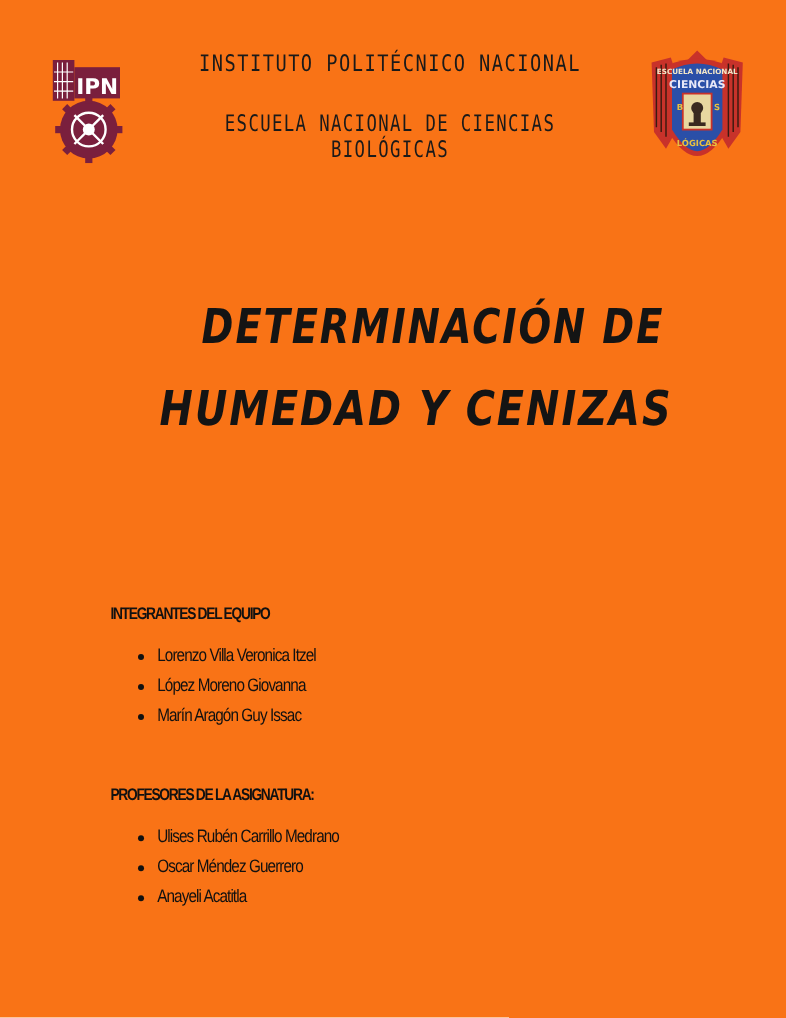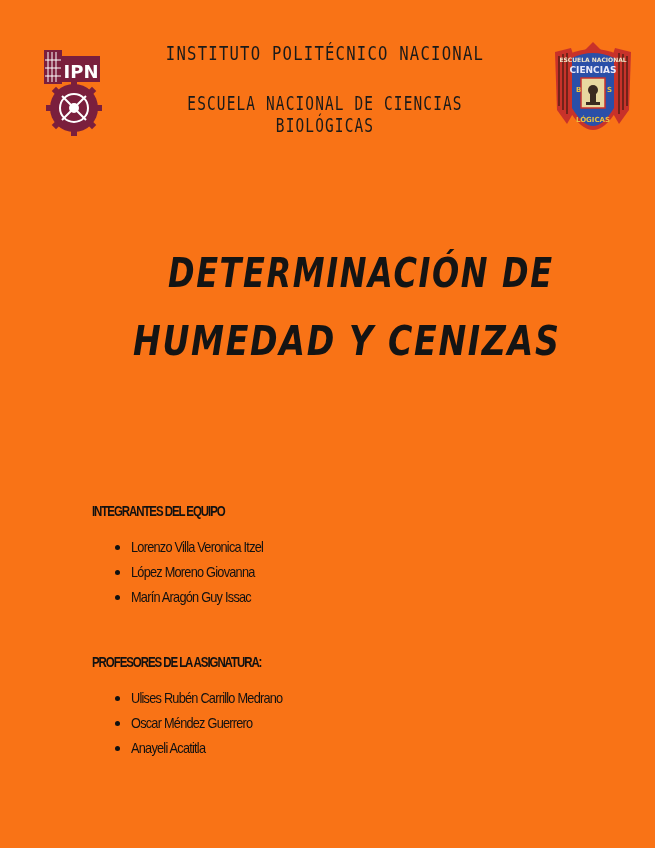--- a/index.html
+++ b/index.html
@@ -1,20 +1,20 @@
 <!DOCTYPE html>
 <html><head>
 <meta charset="utf-8">
 <style>
   html, body { margin: 0; padding: 0; background: #ffffff; }
   body { width: 655px; height: 848px; position: relative; overflow: hidden; font-family: "DejaVu Sans", sans-serif; color: #111; }
   .page { position: absolute; inset: 0; background: #f97316; }
 
   .logo-ipn { position: absolute; left: 40px; top: 46px; width: 66px; height: 90px; }
-  .logo-encb { position: absolute; left: 553px; top: 40px; width: 80px; height: 92px; }
+  .logo-encb { position: absolute; left: 541px; top: 40px; width: 80px; height: 92px; }
 
   .inst { position: absolute; left: 110px; width: 430px; text-align: center; font-family: "DejaVu Sans Mono", monospace; font-weight: normal; color: #1a1a1a; letter-spacing: 1.5px; }
   .inst1 { top: 42px; font-size: 19px; transform: scaleX(0.82); }
   .inst2 { top: 92px; font-size: 19px; transform: scaleX(0.76); }
 
   .title { position: absolute; font-family: "DejaVu Sans", sans-serif; font-weight: bold; font-style: italic; color: #141414; letter-spacing: 2px; white-space: nowrap; }
   .t1 { left: 168px; top: 250px; font-size: 40px; transform: scaleX(0.80); transform-origin: left top; }
   .t2 { left: 133px; top: 318px; font-size: 40px; transform: scaleX(0.83); transform-origin: left top; }
 
   .section-head { position: absolute; left: 92px; font-family: "Liberation Sans", sans-serif; font-weight: bold; font-size: 14px; letter-spacing: -1.3px; transform: scaleX(0.82); transform-origin: left center; color: #111; white-space: nowrap; }

